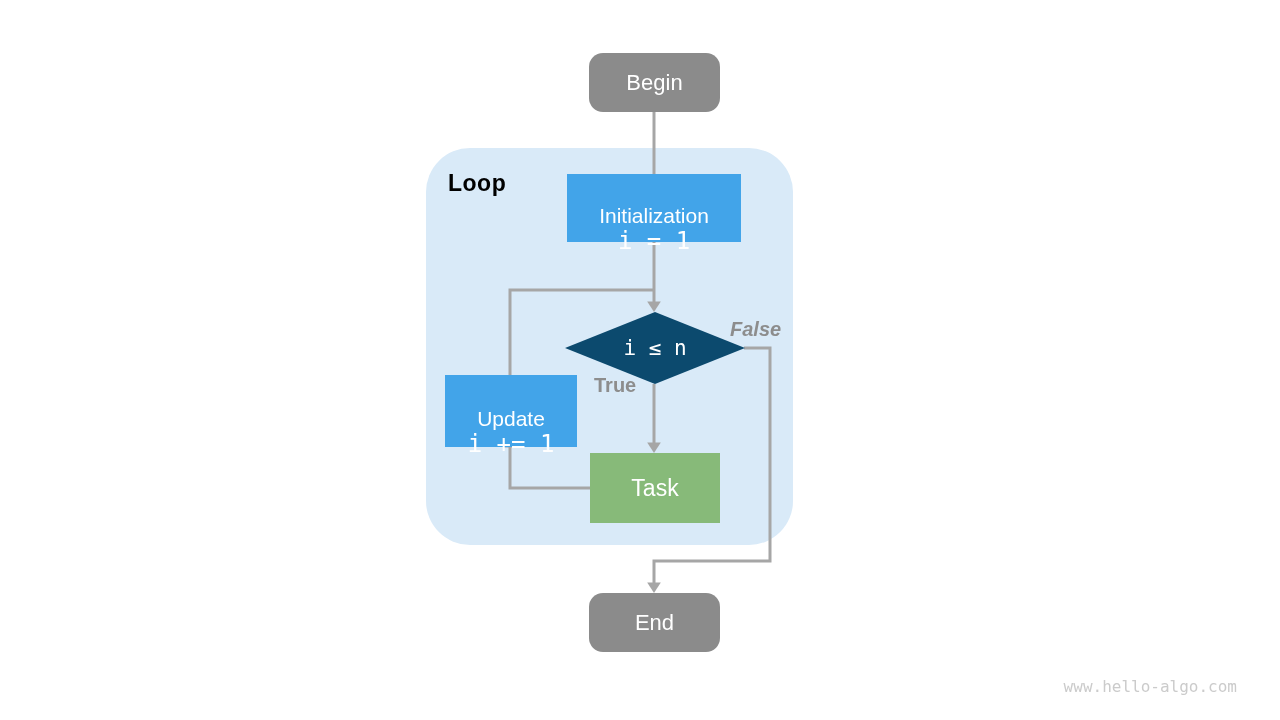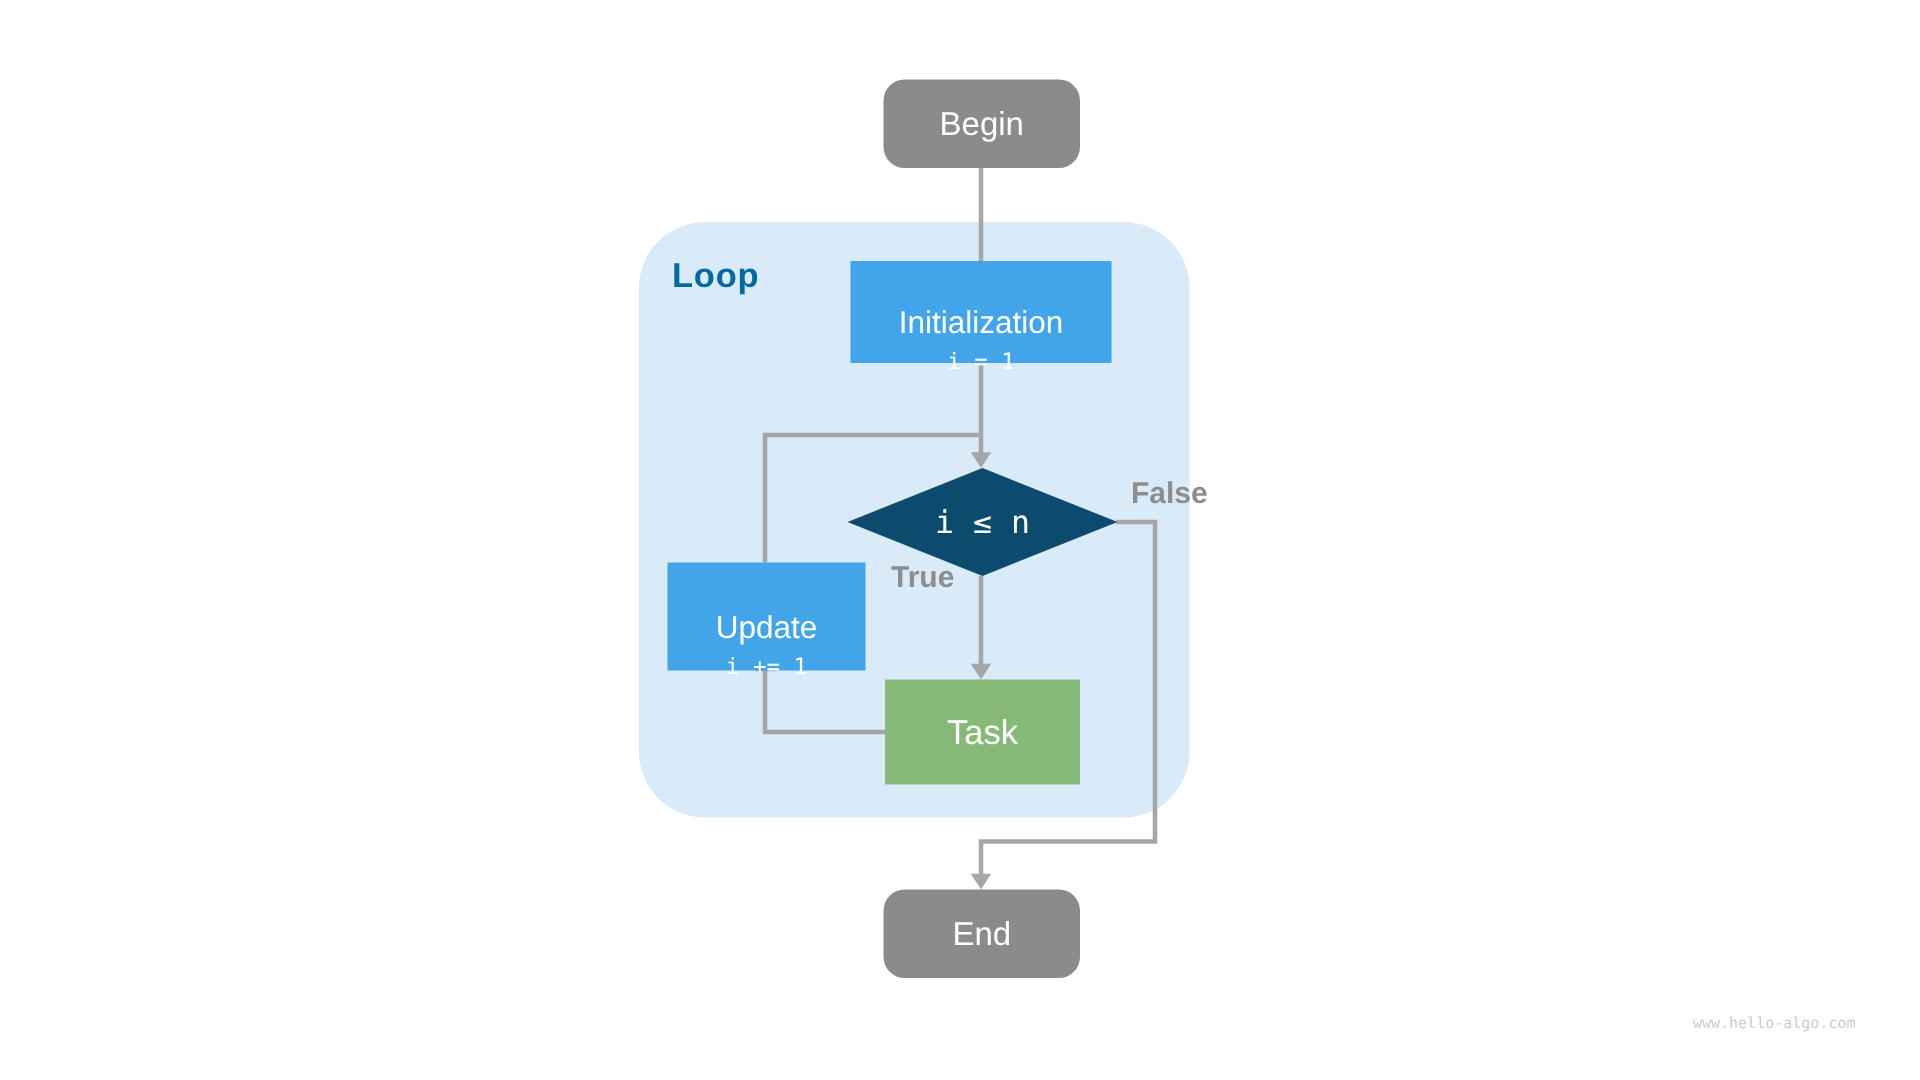--- a/index.html
+++ b/index.html
@@ -10,21 +10,21 @@
 
   
   .loop-container {
     position: absolute; left: 426px; top: 148px;
     width: 367px; height: 397px;
     background: #d9eaf8; border-radius: 44px;
     z-index: 1;
   }
   .loop-label {
     position: absolute; left: 448px; top: 170px;
-    font-size: 23px; font-weight: bold; color: #0369a1;
+    font-size: 23px; font-weight: bold; color: #000000;
     letter-spacing: 0.5px; z-index: 4;
   }
 
   
   svg.edges { position: absolute; left: 0; top: 0; z-index: 2; }
   .edge { stroke: #a6a6a6; stroke-width: 3; fill: none; stroke-linejoin: miter; }
   .arrowhead { fill: #a6a6a6; stroke: none; }
 
   
   .node {
@@ -40,47 +40,47 @@
   }
   .node-begin { left: 589px; top: 53px; }
   .node-end   { left: 589px; top: 593px; }
 
   .process {
     background: #42a4e9;
   }
   .node-init   { left: 567px; top: 174px; width: 174px; height: 68px; }
   .node-update { left: 445px; top: 375px; width: 132px; height: 72px; }
   .process .proc-title { font-size: 21px; line-height: 26px; margin-top: 40px; }
-  .process .proc-code  { font-family: "DejaVu Sans Mono", monospace; font-size: 15px; line-height: 25px; }
+  .process .proc-code  { font-family: "DejaVu Sans Mono", monospace; font-size: 24px; line-height: 25px; }
 
   .node-task {
     left: 590px; top: 453px; width: 130px; height: 70px;
     background: #87ba79; font-size: 23px;
   }
 
   .diamond {
     left: 565px; top: 312px; width: 180px; height: 72px;
     background: #0c4a6e;
     clip-path: polygon(0% 50%, 50% 0%, 100% 50%, 50% 100%);
     font-family: "DejaVu Sans Mono", monospace; font-size: 21px;
   }
 
   
   .edge-label {
     position: absolute; z-index: 4;
     font-size: 20px; font-weight: bold; color: #8d8d8d;
   }
   .label-true  { left: 594px; top: 374px; }
-  .label-false { left: 754px; top: 318px; }
+  .label-false { left: 730px; top: 318px; font-style: italic; }
 
   
   .watermark {
     position: absolute; right: 43px; top: 677px; z-index: 4;
     font-family: "DejaVu Sans Mono", monospace;
-    font-size: 10px; color: #cbcbcb;
+    font-size: 16px; color: #cbcbcb;
   }
 </style>
 </head>
 <body>
 
 <div class="stage">
 
   <div class="loop-container"></div>
   <div class="loop-label">Loop</div>
 

